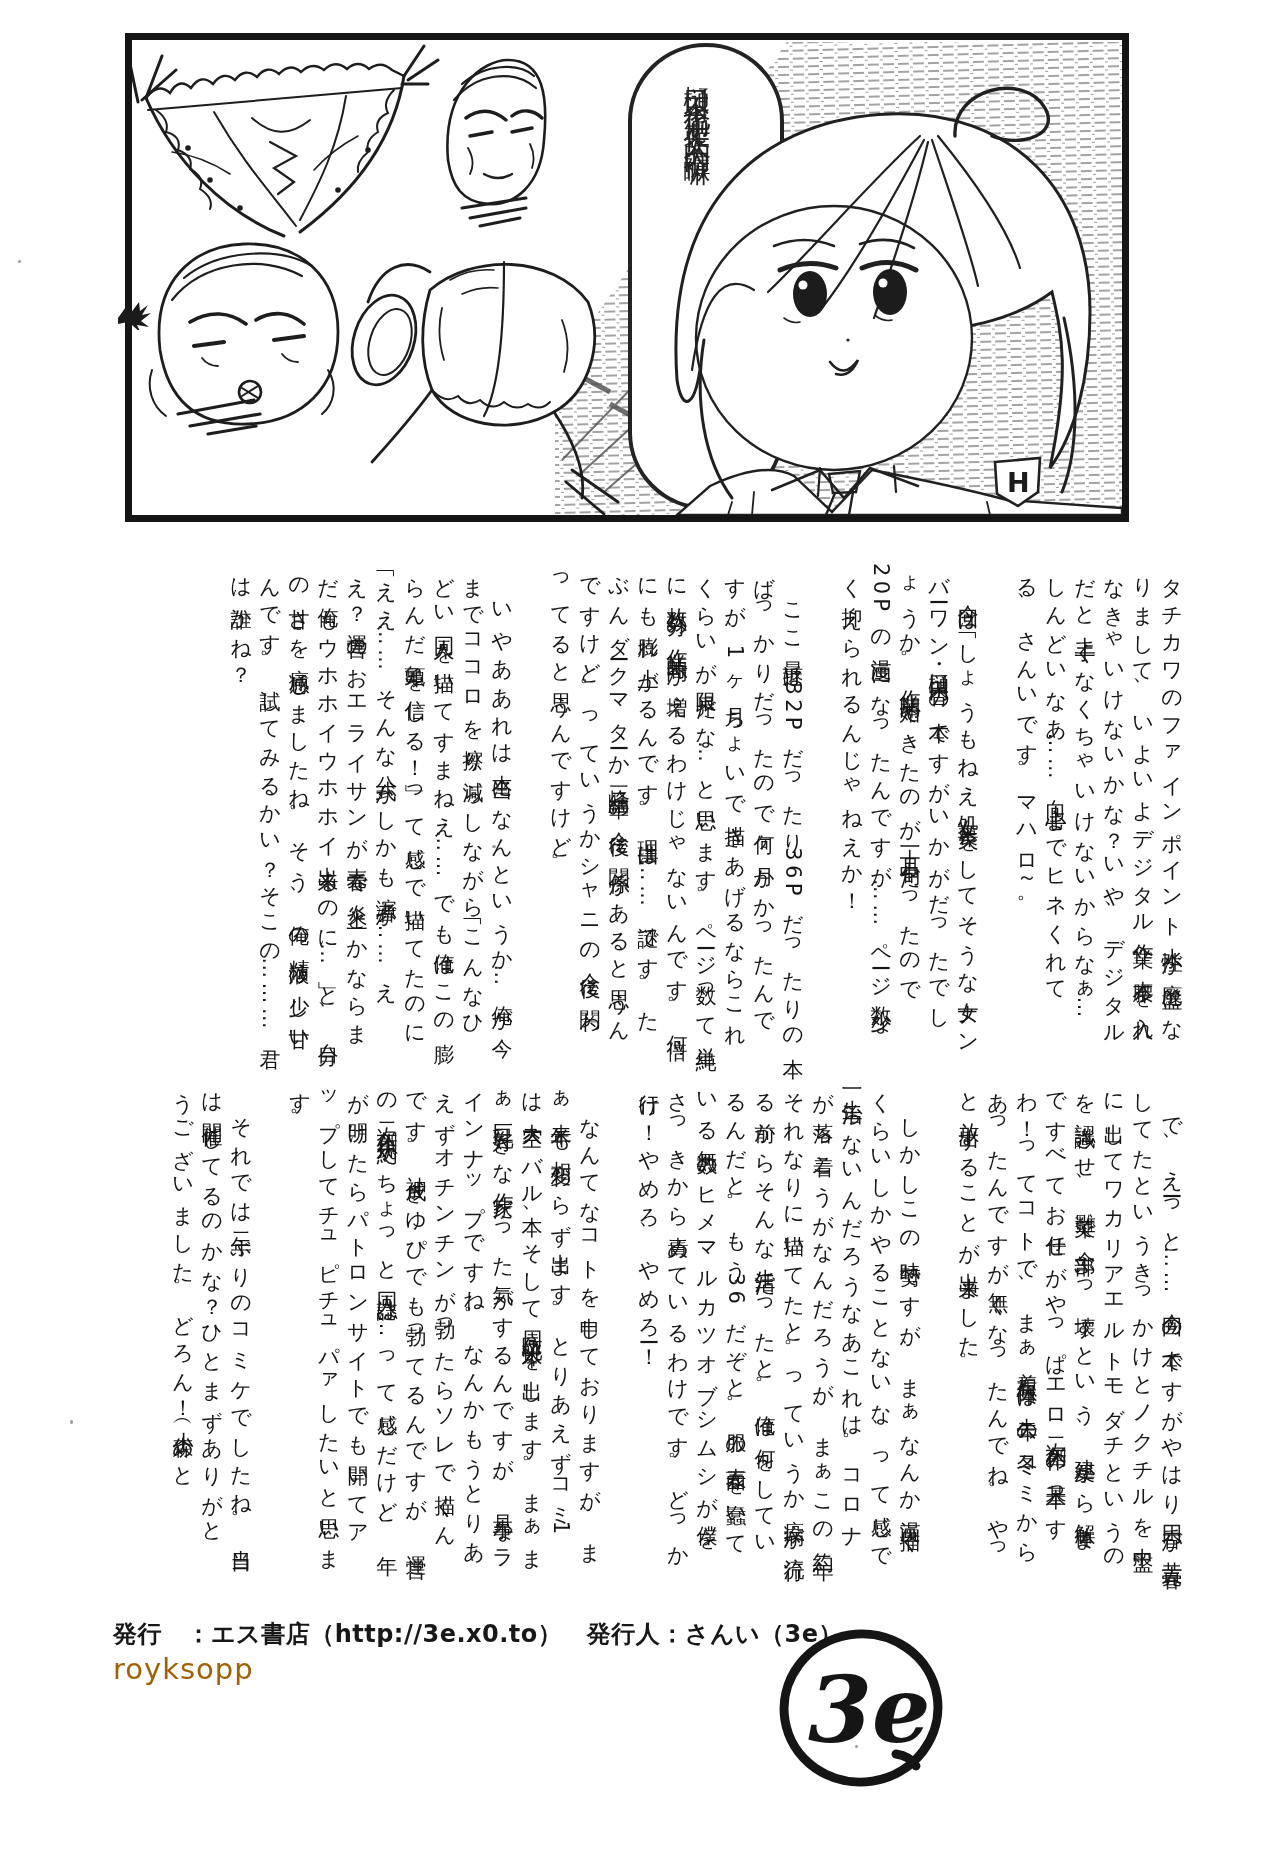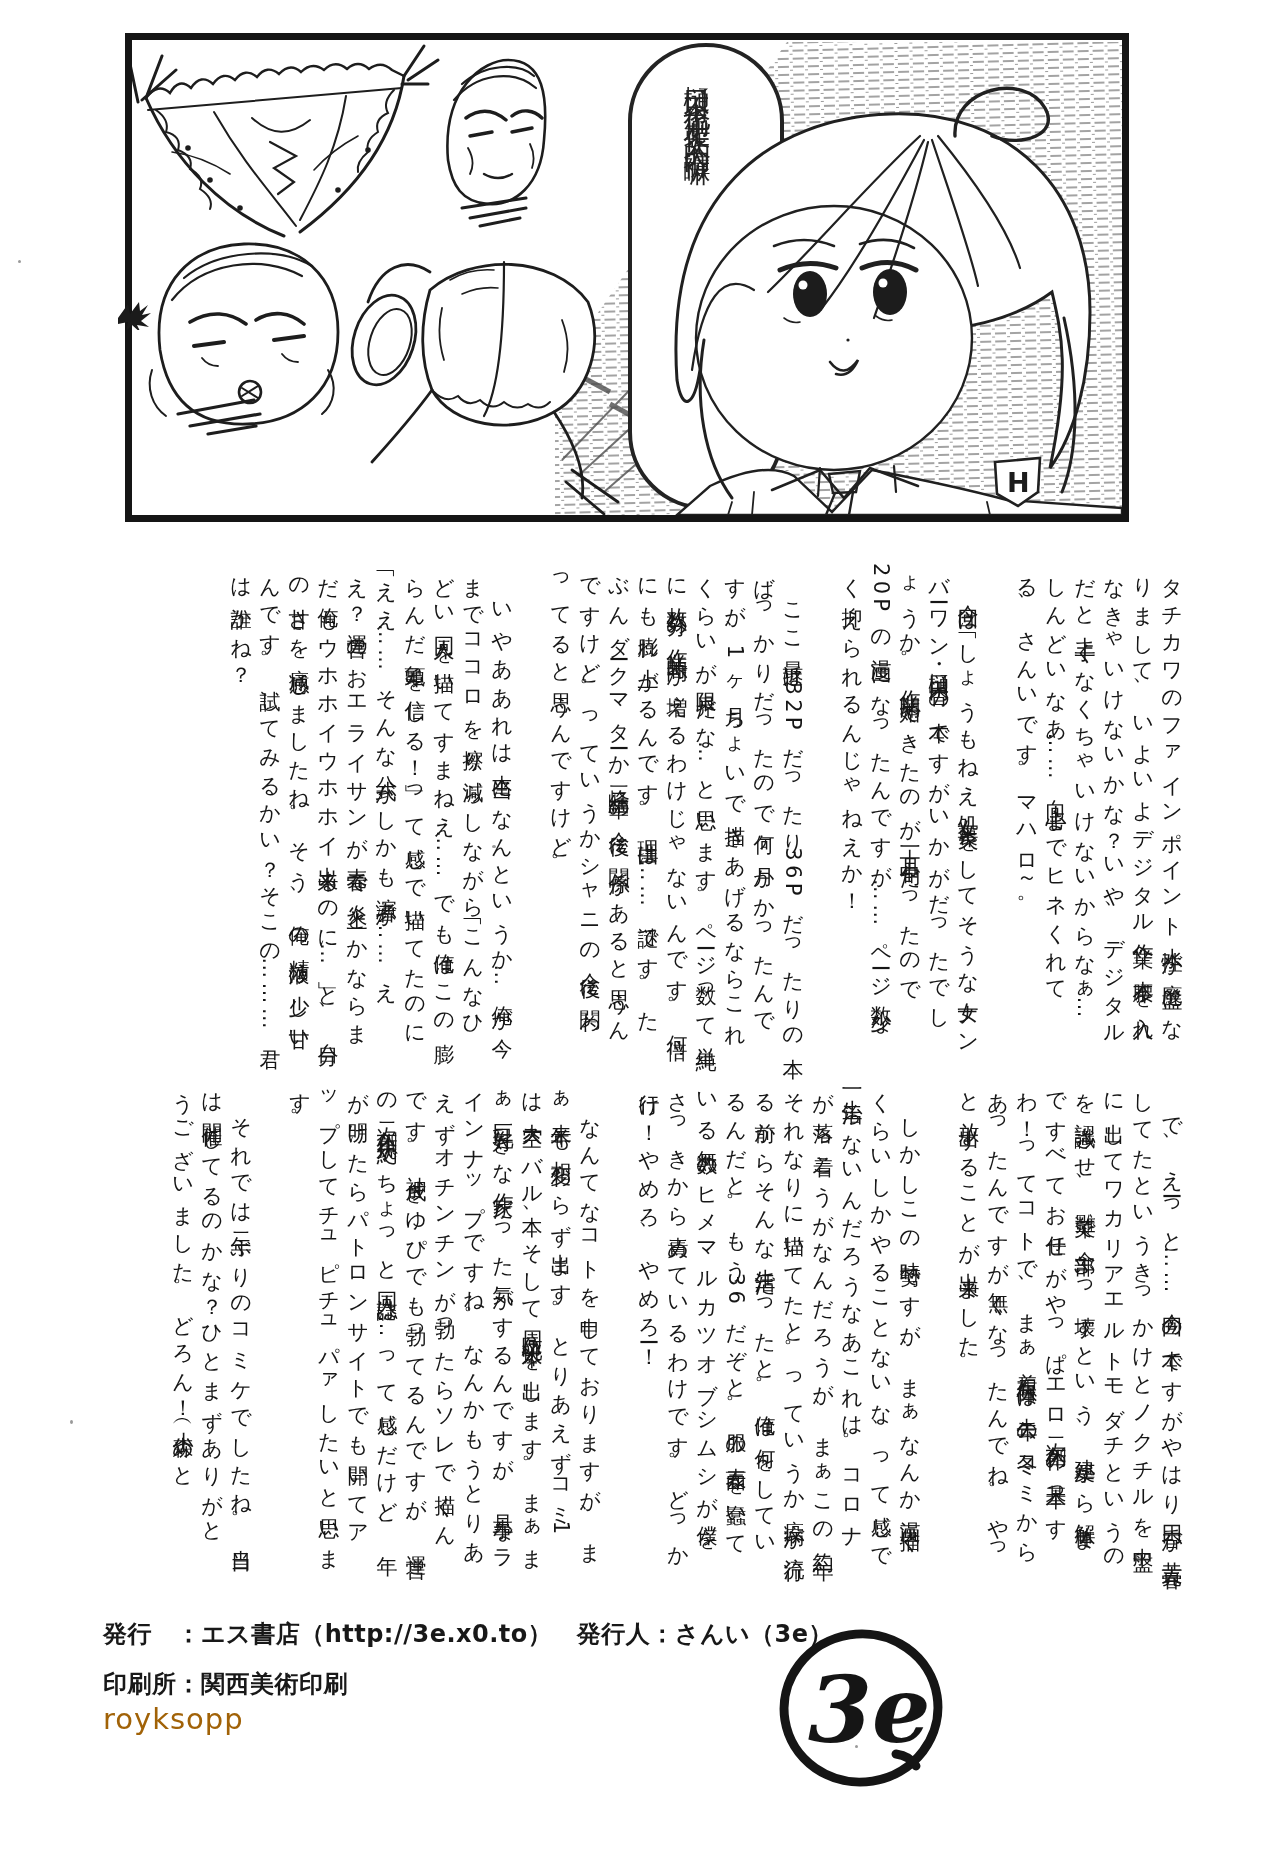--- a/index.html
+++ b/index.html
@@ -32,21 +32,21 @@
     font-size:21px;letter-spacing:4.3px;line-height:29px;
     font-weight:500;color:#161616;text-align:start;
   }
   .vtext p{margin:0;}
   .vtext p + p{margin-block-start:30px;}
   .vtext p.ind{text-indent:25px;}
   #afterword-top{top:563px;height:484px;left:60px;}
   #afterword-bottom{top:1078px;height:486px;left:60px;}
   
   .colophon{
-    position:absolute;left:103px;top:1620px;width:760px;
+    position:absolute;left:113px;top:1620px;width:760px;
     font-weight:bold;font-size:24px;line-height:29px;
     letter-spacing:0.5px;color:#181818;
   }
   .colophon p{margin:0;white-space:nowrap;}
   .colophon .printer{margin-top:21px;}
   .colophon .footer-note{
     margin-top:6px;font-weight:400;font-size:29px;letter-spacing:1px;color:#a16207;
   }
   .logo{position:absolute;left:778px;top:1626px;width:166px;height:166px;}
   .speck{position:absolute;background:#9a9a9a;border-radius:50%;}
@@ -207,21 +207,20 @@
 
 <div id="afterword-bottom" class="vtext">
   <p class="ind">で、えーっと……今回の本ですがやはり円香が昔売春してたというきっかけとノクチルを中盤に出してワカリアエルトモダチというのを認識させ、雛菜で全部ぶっ壊すという、建築から解体まですべてお任せがやっぱエロ二次創作の基本っすわ！ってコトで、まぁ着想自体は去年の冬コミからあったんですが無くなったんでね。やっと放出することが出来ました。</p>
   <p class="ind">しかしこの時勢ですが、まぁなんか漫画描くくらいしかやることないな、って感じで一生治らないんだろうなあこれは。コロナが落ち着こうがなんだろうが、まぁこの約二年それなりに描いてたと。っていうか疫病が流行る前からそんな生活だったと。俺は何をしているんだと。もう36だぞと。服の表面を蠢いている無数のヒメマルカツオブシムシが僕をさっきから責めているわけです。どっか行け！やめろ、やめろー！</p>
   <p class="ind">なんてなコトを申しておりますが、まぁ来年も相変わらず出ます。とりあえずコミ1は大空スバル本、そして周防桃子本を出します。まぁまぁ巨乳好きな作家だった気がするんですが、見事なラインナップですね。なんかもうとりあえずオチンチンが勃ったらソレで描くんです。神成きゆぴでも勃ってるんですが、運営の二次創作規約でちょっと同人誌は…って感じだけど、年が明けたらパトロンサイトでも開いてアップしてチュピチュパァしたいと思います。</p>
   <p class="ind">それでは二年ぶりのコミケでしたね。当日は開催してるのかな？ひとまずありがとうございました。どろん！（小森めと</p>
 </div>
 
 <div class="colophon">
   <p>発行　：エス書店（http://3e.x0.to）　発行人：さんい（3e）</p>
-  <p class="printer">印刷所：関西美術印刷</p>
   <p class="footer-note">royksopp</p>
 </div>
 
 <svg class="logo" viewBox="0 0 166 166">
   <ellipse cx="83" cy="82" rx="77" ry="74" fill="none" stroke="#151515" stroke-width="9" transform="rotate(-9 83 82)"></ellipse>
   <path d="M118,128 q14,2 20,12" stroke="#151515" stroke-width="9" fill="none" stroke-linecap="round"></path>
   <text x="30" y="116" font-size="92" font-family="DejaVu Serif, serif" font-style="italic" font-weight="bold" fill="#151515">3e</text>
 </svg>
 
 <div class="speck" style="left:18px;top:260px;width:3px;height:3px;"></div>

